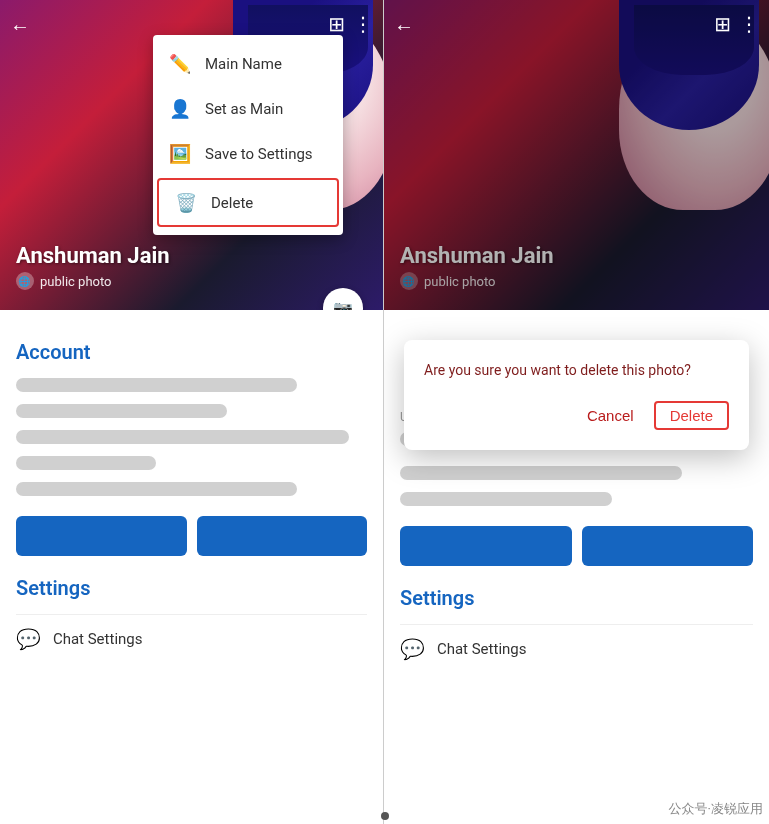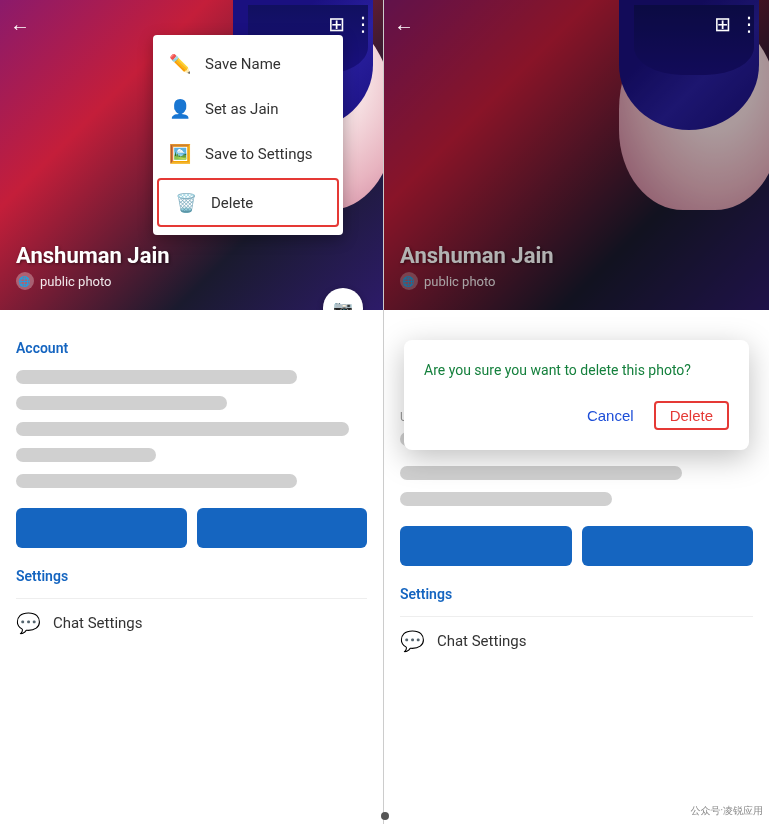--- a/index.html
+++ b/index.html
@@ -160,21 +160,21 @@
       z-index: 10;
     }
 
     .profile-content-left {
       padding: 30px 16px 16px;
       flex: 1;
       overflow: hidden;
     }
 
     .section-title {
-      font-size: 14px;
+      font-size: 20px;
       font-weight: 600;
       color: #1565C0;
       margin-bottom: 14px;
     }
 
     .blurred-row {
       height: 14px;
       background: #d0d0d0;
       border-radius: 7px;
       margin-bottom: 12px;
@@ -291,34 +291,34 @@
 
     .dialog-title {
       font-size: 18px;
       font-weight: 600;
       color: #222;
       margin-bottom: 10px;
     }
 
     .dialog-message {
       font-size: 14px;
-      color: #15803d;
+      color: #7f1d1d;
       margin-bottom: 20px;
       line-height: 1.5;
     }
 
     .dialog-buttons {
       display: flex;
       justify-content: flex-end;
       gap: 20px;
     }
 
     .btn-cancel {
       font-size: 15px;
-      color: #1d4ed8;
+      color: #b91c1c;
       cursor: pointer;
       background: none;
       border: none;
       font-weight: 500;
     }
 
     .btn-delete-confirm {
       font-size: 15px;
       color: #e53935;
       cursor: pointer;
@@ -333,21 +333,21 @@
       font-size: 12px;
       color: #999;
       margin-top: 80px;
       margin-bottom: 8px;
     }
 
     .watermark {
       position: absolute;
       bottom: 6px;
       right: 6px;
-      font-size: 10px;
+      font-size: 13px;
       color: #888;
       display: flex;
       align-items: center;
       gap: 2px;
     }
 
     .dot-indicator {
       position: absolute;
       bottom: 4px;
       left: 50%;
@@ -395,25 +395,25 @@
           <span>←</span>
         </div>
         <div class="top-right-icons-left">
           <span class="icon-btn">⊞</span>
           <span class="icon-btn">⋮</span>
         </div>
 
         <div class="context-menu">
           <div class="menu-item">
             <span class="menu-icon">✏️</span>
-            <span>Save Name</span>
+            <span>Main Name</span>
           </div>
           <div class="menu-item">
             <span class="menu-icon">👤</span>
-            <span>Set as Jain</span>
+            <span>Set as Main</span>
           </div>
           <div class="menu-item">
             <span class="menu-icon">🖼️</span>
             <span>Save to Settings</span>
           </div>
           <div class="menu-item delete-item">
             <span class="menu-icon">🗑️</span>
             <span>Delete</span>
           </div>
         </div>

